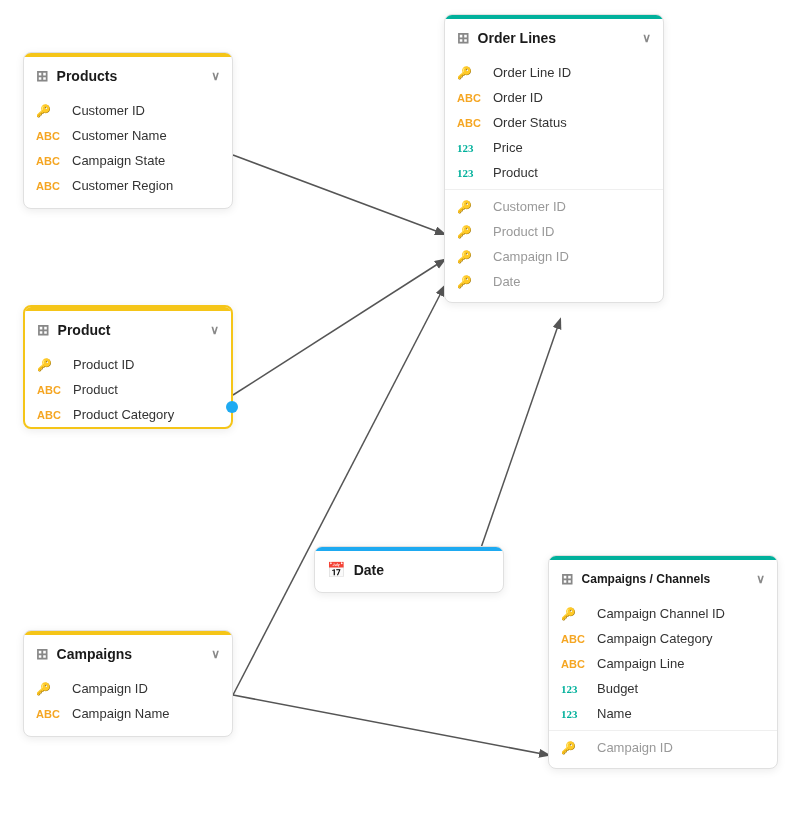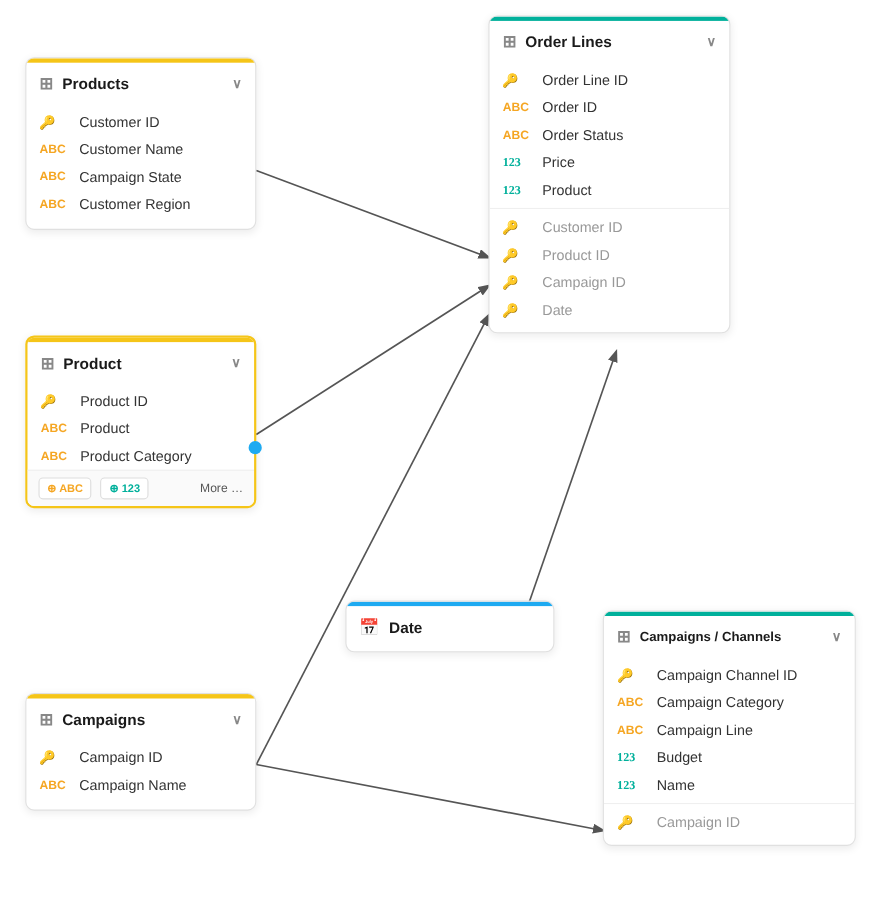--- a/index.html
+++ b/index.html
@@ -211,29 +211,20 @@
       <span>Product ID</span>
     </div>
     <div class="field-row">
       <span class="field-type type-abc">ABC</span>
       <span>Product</span>
     </div>
     <div class="field-row">
       <span class="field-type type-abc">ABC</span>
       <span>Product Category</span>
     </div>
-    <div class="card-footer">
-      <button class="footer-btn">
-        <span class="btn-abc">⊕ ABC</span>
-      </button>
-      <button class="footer-btn">
-        <span class="btn-123">⊕ 123</span>
-      </button>
-      <span class="footer-btn-more">More …</span>
-    </div>
   </div>
 
   <div class="table-card" style="top:630px; left:23px; width:210px;">
     <div class="table-header header-yellow">
       <div class="header-left">
         <span class="table-icon">⊞</span>
         <span>Campaigns</span>
       </div>
       <span class="chevron-icon">∨</span>
     </div>

